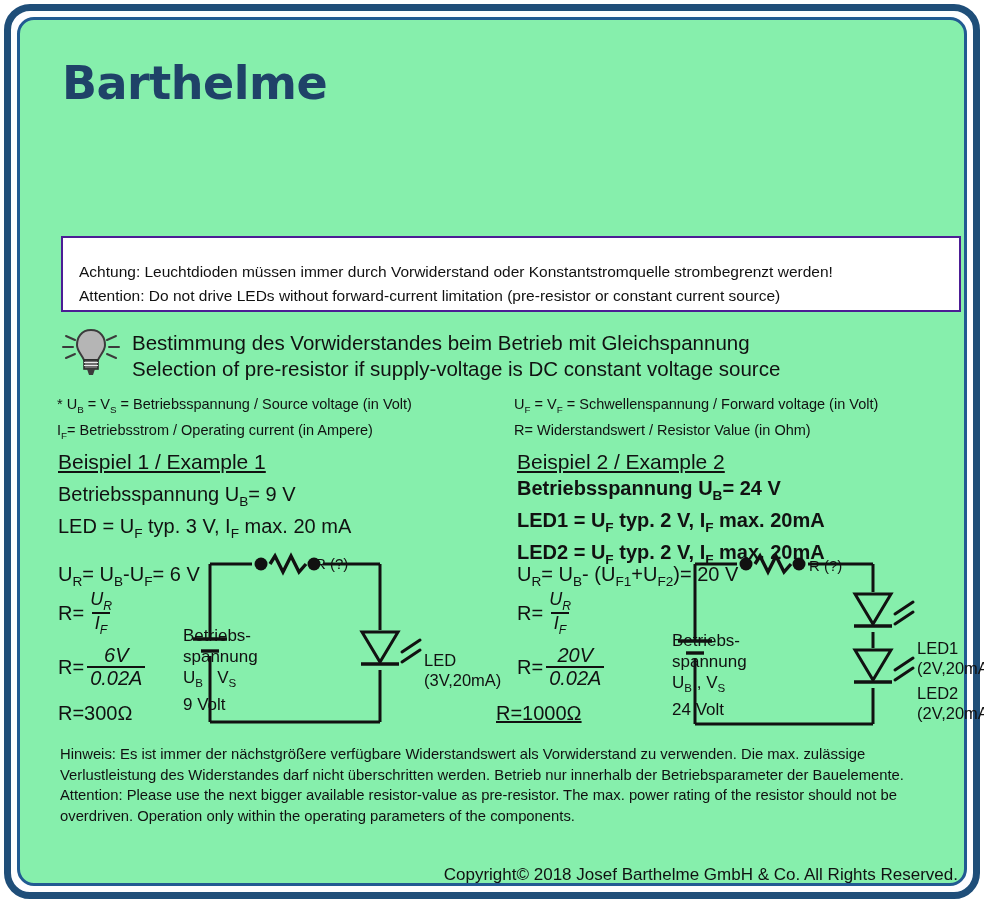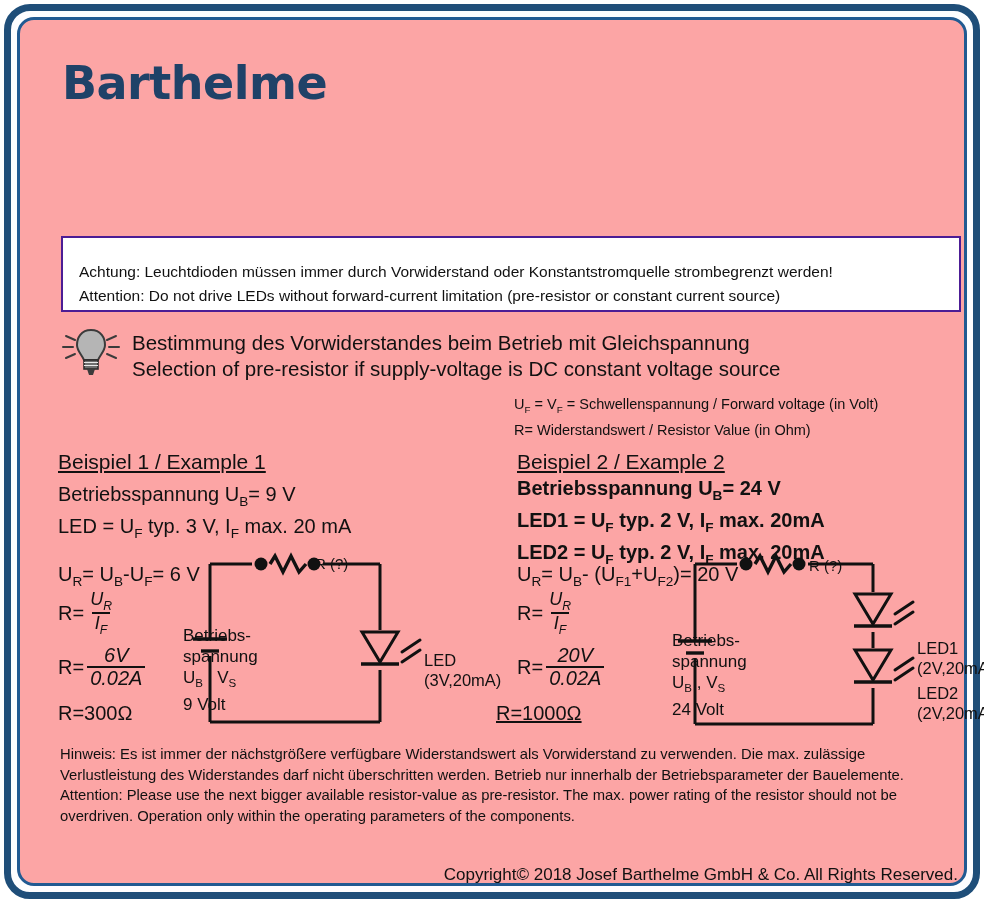--- a/index.html
+++ b/index.html
@@ -32,21 +32,21 @@
     border-radius: 26px;
     background: #fdfdff;
   }
   .frame-inner {
     position: absolute;
     left: 17px; top: 17px;
     width: 950px; height: 869px;
     box-sizing: border-box;
     border: 3px solid #215a92;
     border-radius: 17px;
-    background: #fca5a5;
+    background: #86efac;
   }
 
   
   .logo {
     position: absolute;
     left: 42px; top: 40px;
     font-family: "DejaVu Sans", sans-serif;
     font-size: 46px;
     font-weight: 700;
     letter-spacing: -0.5px;
@@ -248,20 +248,24 @@
           <line x1="24" y1="39.5" x2="38" y2="39.5"></line>
         </g>
         <path d="M27 43 L35 43 L33 49 L29 49 Z" fill="#3b3b3b"></path>
       </svg>
     </div>
     <div class="headline">
       <div>Bestimmung des Vorwiderstandes beim Betrieb mit Gleichspannung</div>
       <div>Selection of pre-resistor if supply-voltage is DC constant voltage source</div>
     </div>
 
+    <div class="defs left">
+      <div>* U<sub>B</sub> = V<sub>S</sub> = Betriebsspannung / Source voltage (in Volt)</div>
+      <div>I<sub>F</sub>= Betriebsstrom / Operating current (in Ampere)</div>
+    </div>
     <div class="defs right">
       <div>U<sub>F</sub> = V<sub>F</sub> = Schwellenspannung / Forward voltage (in Volt)</div>
       <div>R= Widerstandswert / Resistor Value (in Ohm)</div>
     </div>
 
     <div class="ex-title ex1-title">Beispiel 1 / Example 1</div>
     <div class="ex-lines ex1-lines">
       <div>Betriebsspannung U<sub>B</sub>= 9 V</div>
       <div>LED = U<sub>F</sub> typ. 3 V, I<sub>F</sub> max. 20 mA</div>
     </div>

